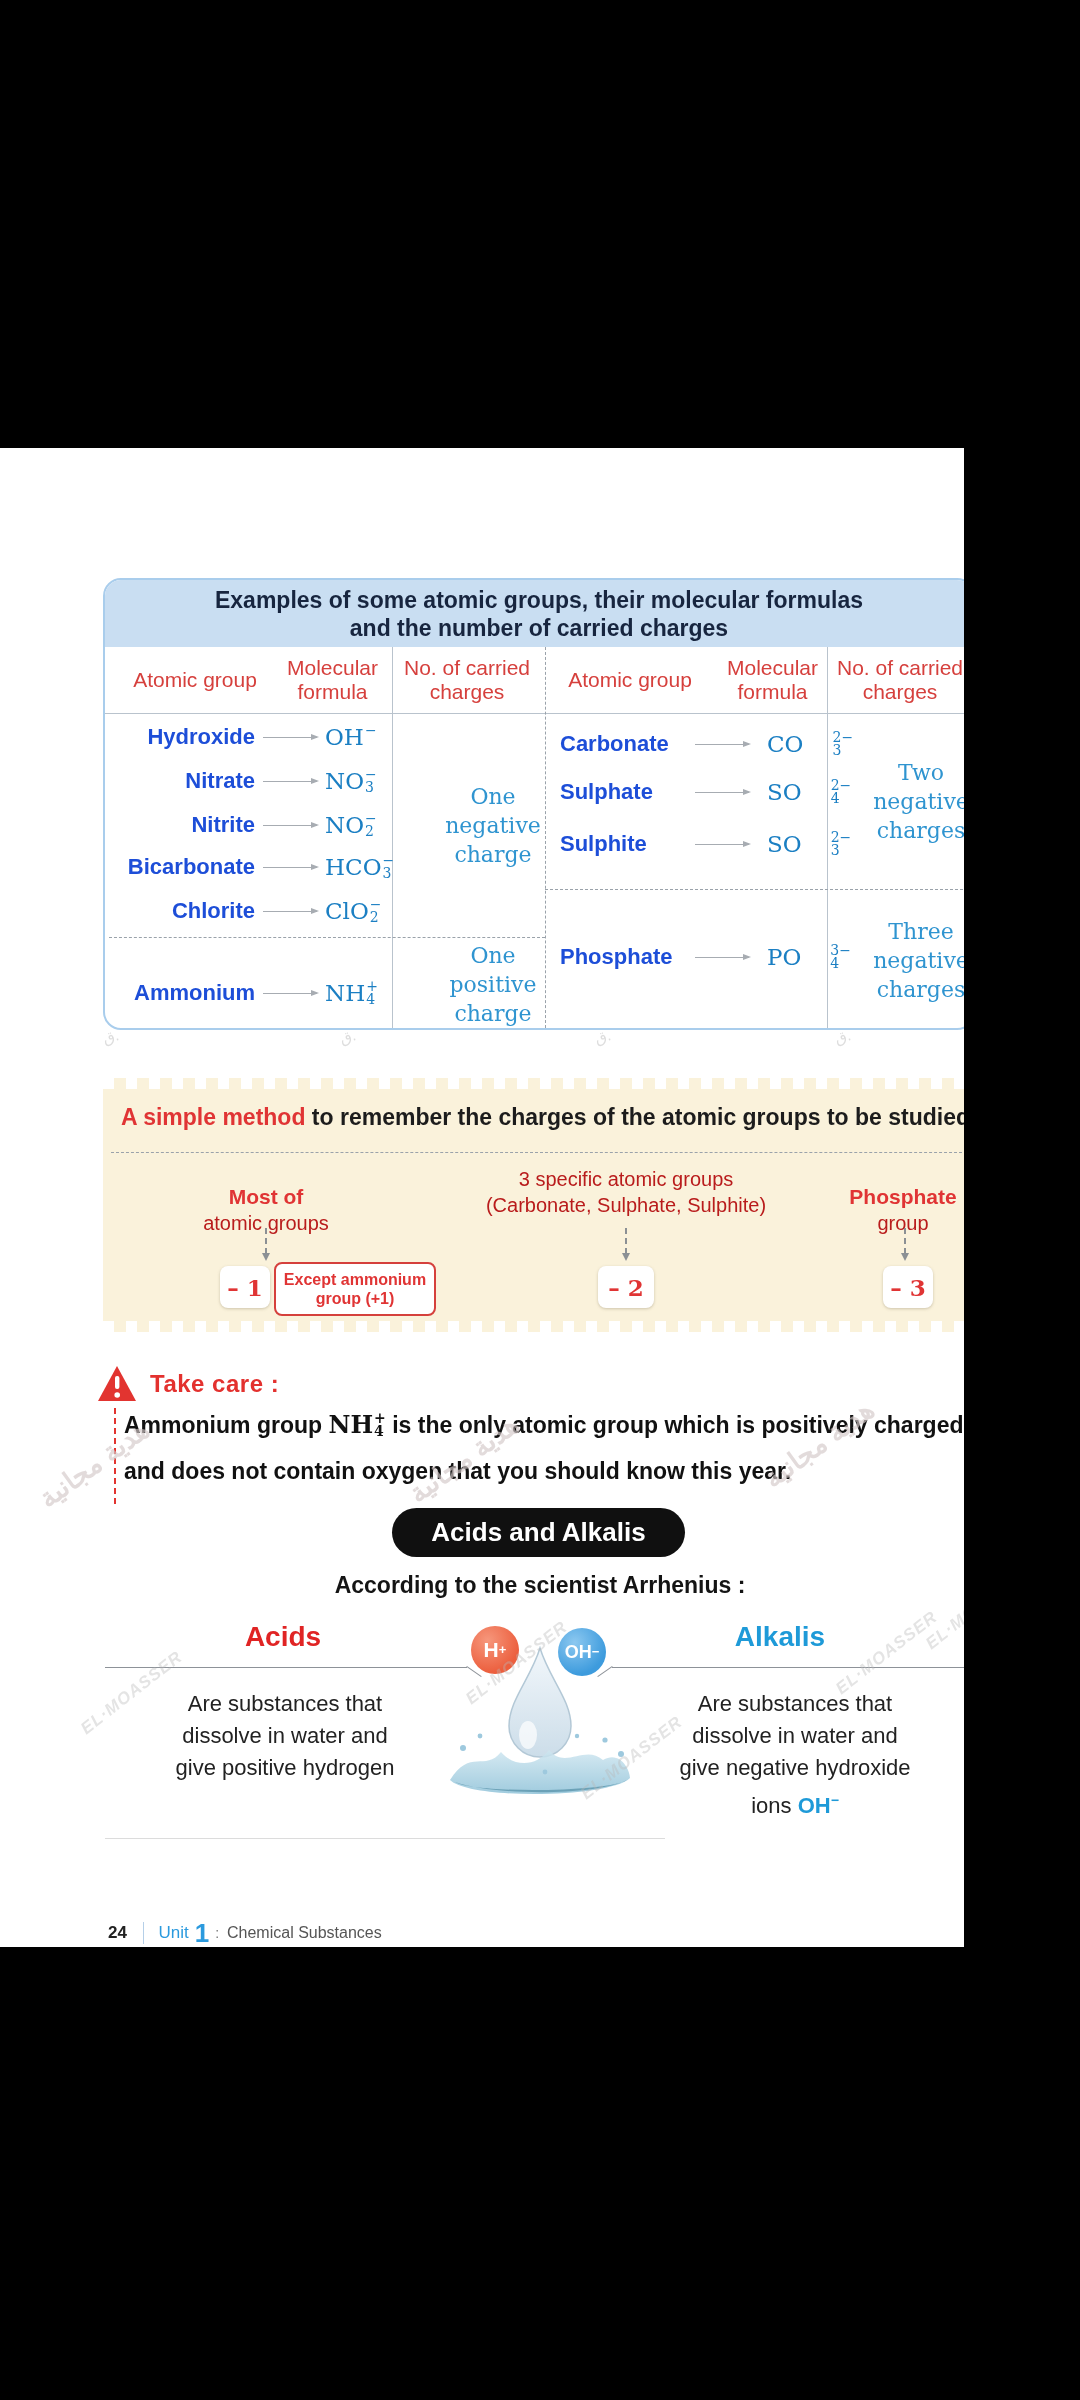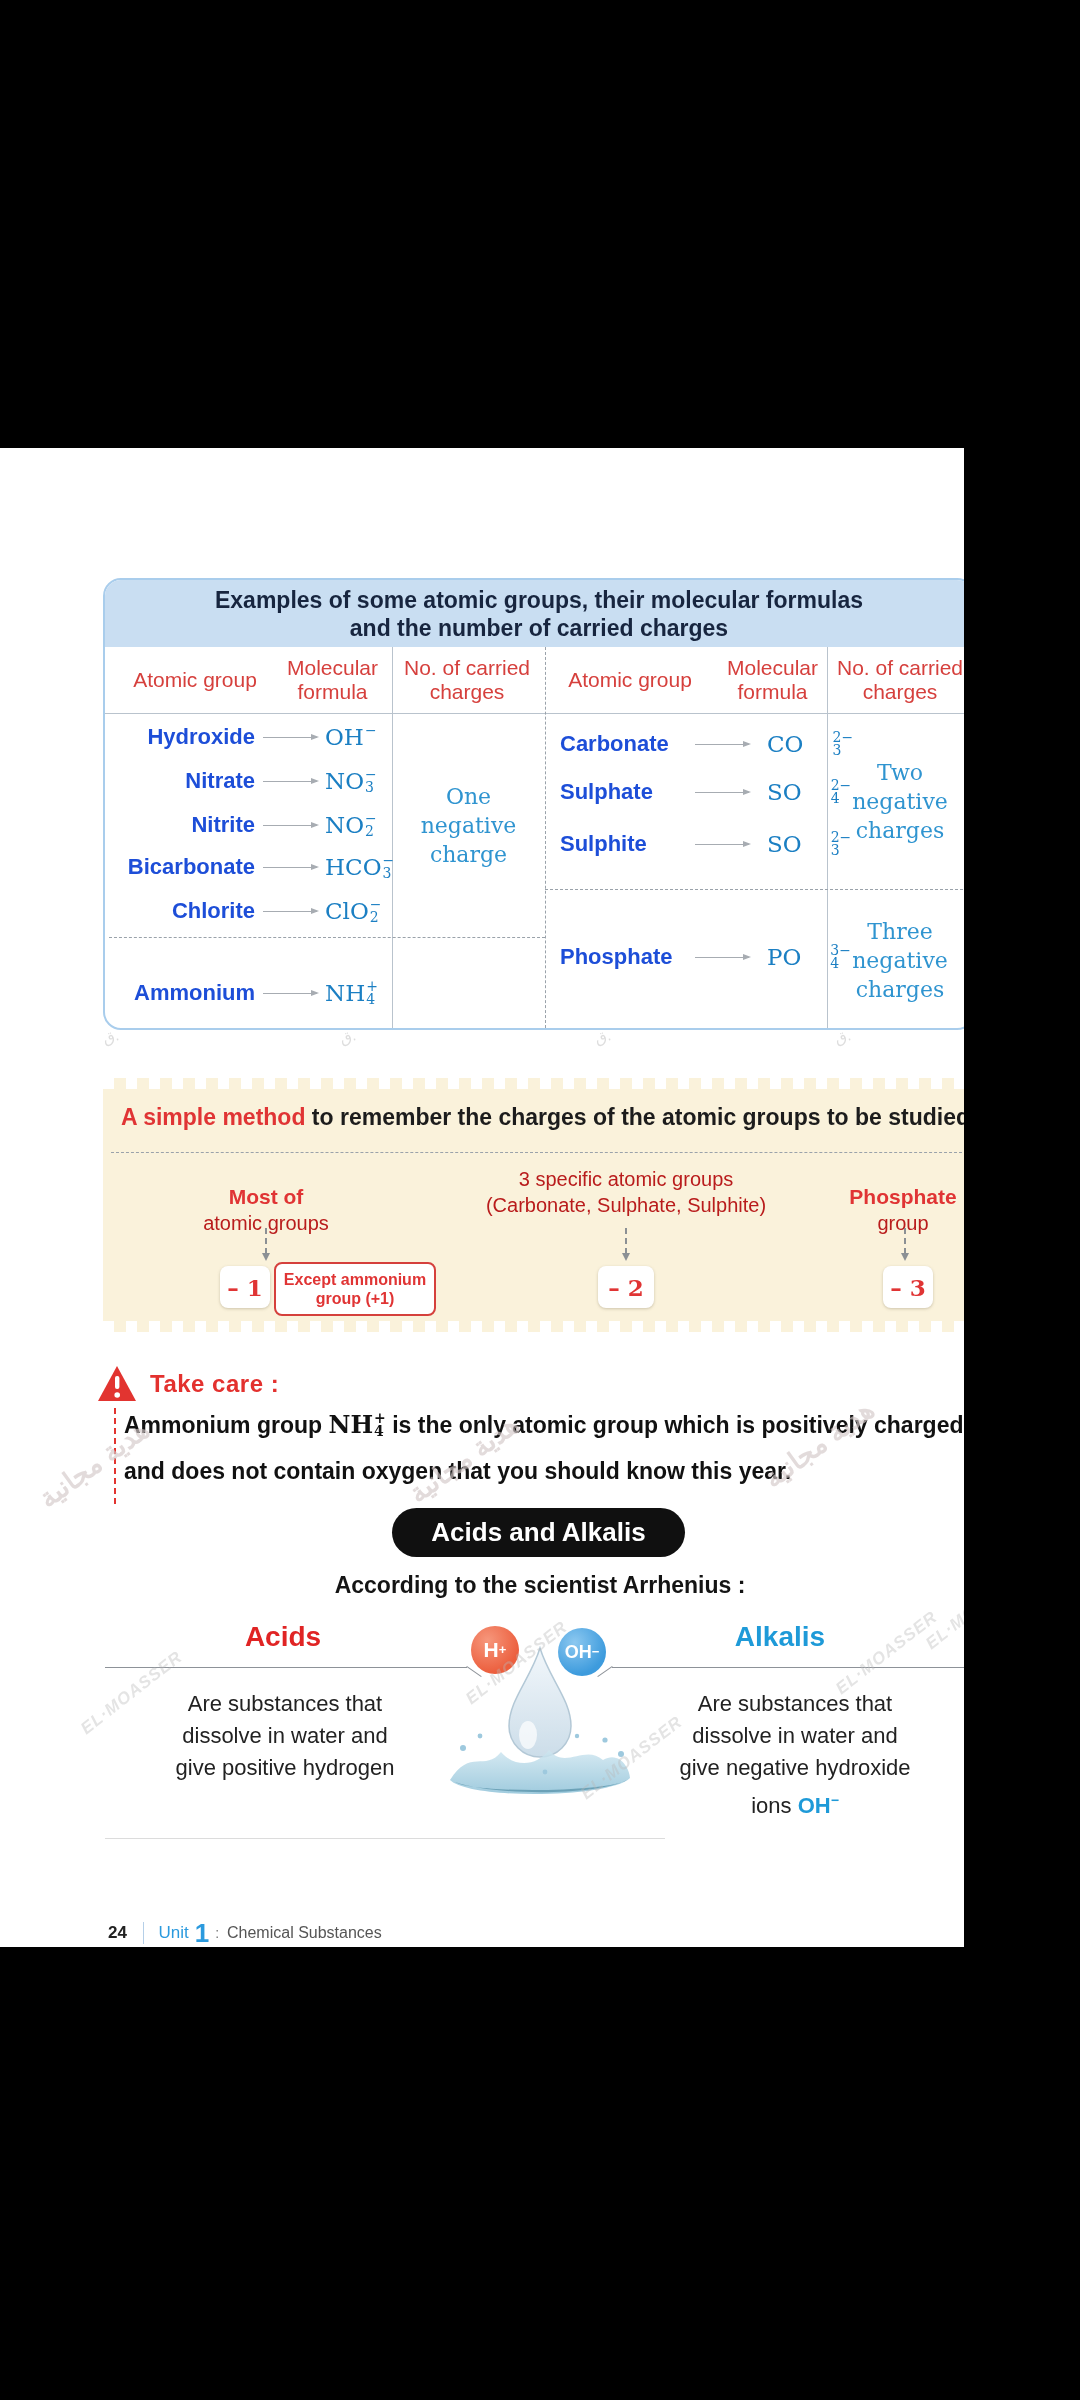--- a/index.html
+++ b/index.html
@@ -34,21 +34,21 @@
   .gname.r{left:455px;width:140px;text-align:left;}
   .connector{position:absolute;top:17px;width:54px;height:0;border-top:1.5px solid #a7acb2;}
   .connector::after{content:'';position:absolute;right:-2px;top:-4px;
       border-left:8px solid #a7acb2;border-top:3.5px solid transparent;border-bottom:3.5px solid transparent;}
   .conn-l{left:158px;} .conn-r{left:590px;}
   .fml{position:absolute;top:1px;font-family:"DejaVu Serif",serif;color:#1b7fc3;
        font-size:23px;line-height:32px;display:inline-flex;align-items:center;white-space:nowrap;}
   .fml-l{left:220px;} .fml-r{left:662px;gap:28px;}
   .fstack{display:inline-flex;flex-direction:column;font-size:14px;line-height:13px;margin-left:1px;}
   .fsup,.fsub{height:13px;display:block;}
-  .chargecell{position:absolute;display:flex;align-items:center;justify-content:center;}
+  .chargecell{position:absolute;display:flex;align-items:center;justify-content:flex-end;}
   .chargecell span{display:block;width:104px;text-align:center;font-family:"DejaVu Serif",serif;
        color:#2f94d0;font-size:22px;line-height:29px;}
   .cc-lt{left:287px;top:133px;width:153px;height:224px;}
   .cc-lb{left:287px;top:357px;width:153px;height:95px;}
   .cc-rt{left:722px;top:133px;width:146px;height:176px;}
   .cc-rb{left:722px;top:309px;width:146px;height:143px;}
 
   
   .curl{position:absolute;font-size:15px;color:#c7c7c7;opacity:.6;transform:rotate(-15deg);}
 
@@ -251,20 +251,23 @@
           <span>PO</span>
           <span class="fstack">
             <span class="fsup">3−</span>
             <span class="fsub">4</span>
           </span>
         </span>
     </div>
 
     <div class="chargecell cc-lt">
       <span>One negative charge</span>
+      </div>
+    <div class="chargecell cc-lb">
+      <span>One positive charge</span>
       </div>
     <div class="chargecell cc-rt">
       <span>Two negative charges</span>
       </div>
     <div class="chargecell cc-rb">
       <span>Three negative charges</span>
       </div>
   </div>
 
   <span class="curl" style="left:103px;top:580px;">ق.</span>

